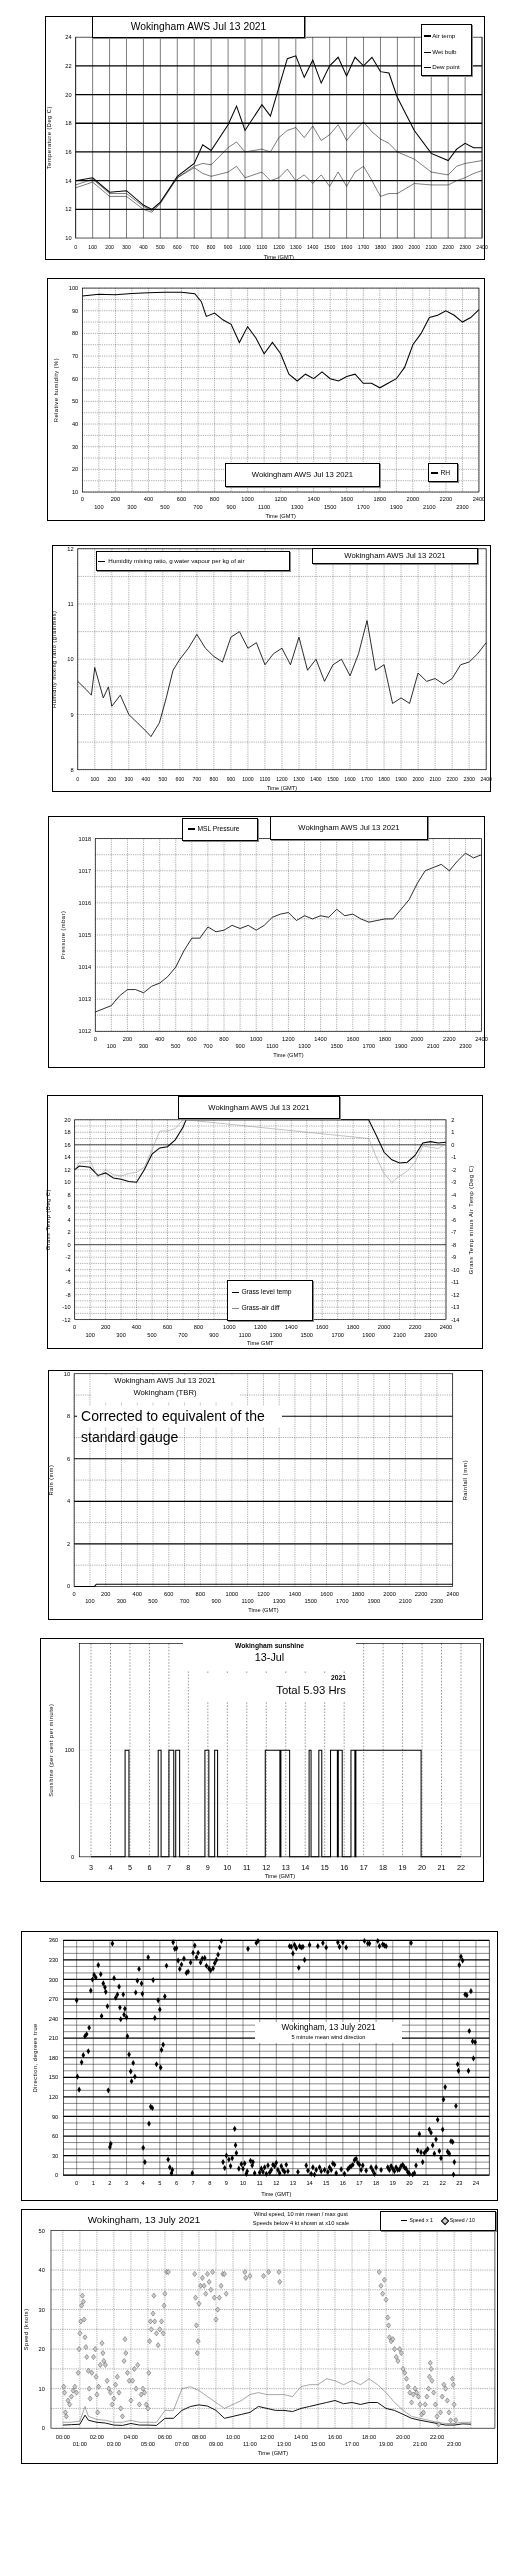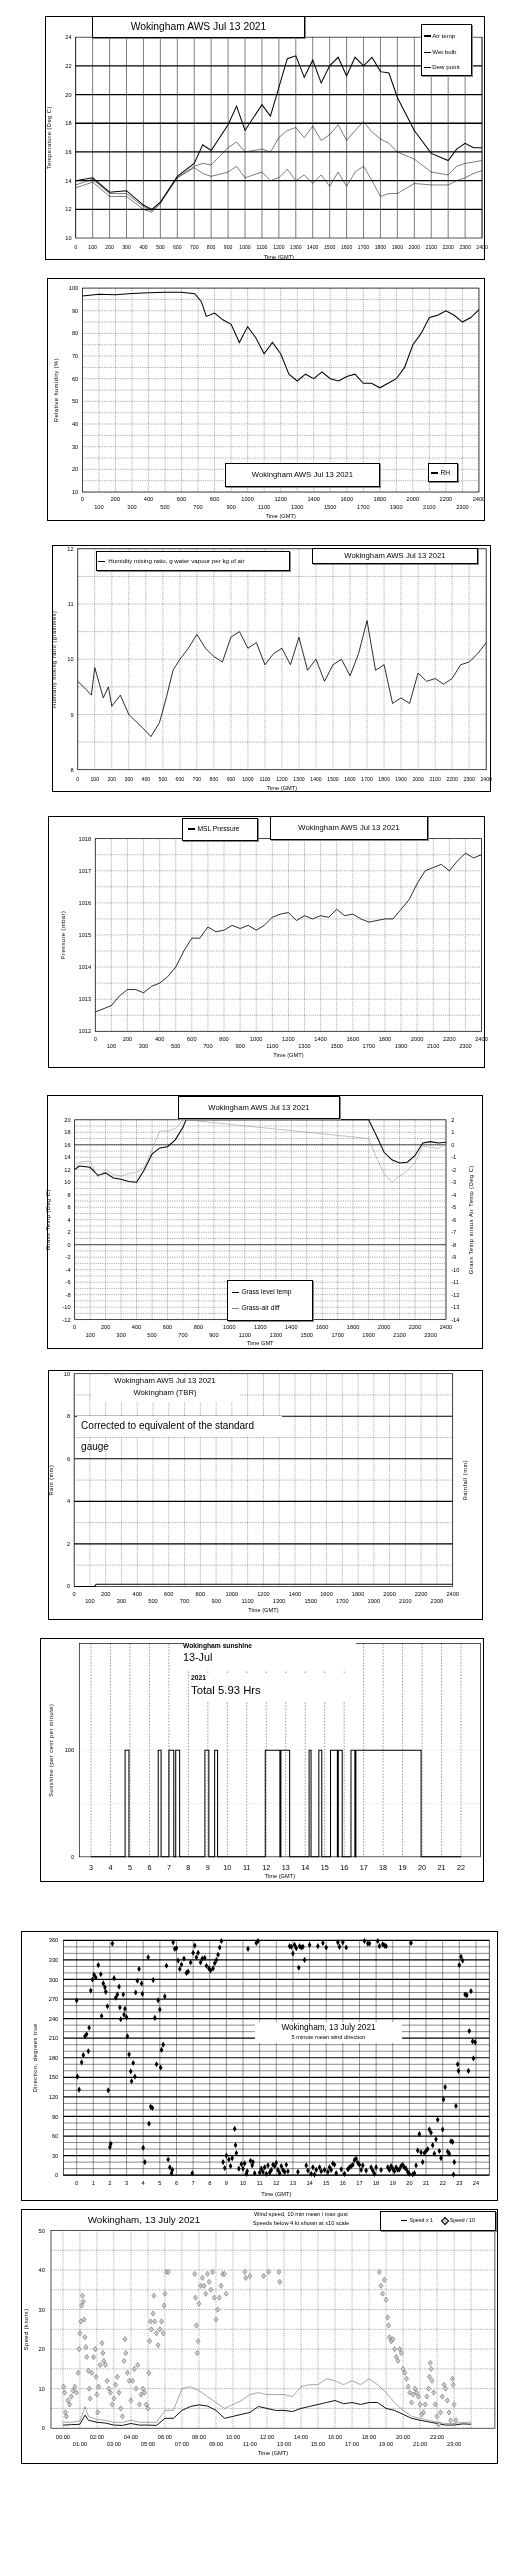--- a/index.html
+++ b/index.html
@@ -557,21 +557,21 @@
     <text x="848.375" y="3113" class="t tick" text-anchor="middle">2300</text>
     <text x="511.5" y="3130" class="t tick" text-anchor="middle">Time (GMT)</text>
     <text x="102" y="2873.5" class="t axl" text-anchor="middle" transform="rotate(-90 102 2873.5)">Rain (mm)</text>
     <text x="906" y="2873.5" class="t axl" text-anchor="middle" transform="rotate(-90 906 2873.5)">Rainfall (mm)</text>
     <polyline points="144.0,3080.0 183.8,3080.0 186.9,3075.9 879.0,3075.9" fill="none" stroke="#000" stroke-width="2"></polyline>
   </svg>
 <div style="position:absolute;left:91px;top:1375px;width:148px;height:27px;background:#fff;text-align:center;font-size:7.7px;line-height:12.4px;">
   <div>Wokingham AWS Jul 13 2021</div>
   <div>Wokingham (TBR)</div>
 </div>
-<div style="position:absolute;left:77px;top:1406px;width:201px;height:20.6px;background:#fff;font-size:10px;line-height:20.6px;padding-left:4.1px;margin-top:10px;">
+<div style="position:absolute;left:77px;top:1406px;width:201px;height:20.6px;background:#fff;font-size:14px;line-height:20.6px;padding-left:4.1px;">
   <span>Corrected to equivalent of the standard gauge</span>
 </div>
 
 <div class="panel" style="left:40px;top:1638px;width:444px;height:244px;"></div>
 <svg id="svg-sunshine" width="515" height="1906" style="top:0;" viewBox="0 0 1000 3700">
     <rect x="154" y="3191" width="779" height="414" fill="none" stroke="#000" stroke-width="1.3"></rect>
     <line x1="176.68932038834953" x2="176.68932038834953" y1="3191" y2="3605" stroke="#000" stroke-width="0.8" stroke-dasharray="3,3"></line>
     <text x="176.68932038834953" y="3630" class="t" font-size="14" text-anchor="middle">3</text>
     <line x1="214.50485436893203" x2="214.50485436893203" y1="3191" y2="3605" stroke="#000" stroke-width="0.8" stroke-dasharray="3,3"></line>
     <text x="214.50485436893203" y="3630" class="t" font-size="14" text-anchor="middle">4</text>
@@ -612,25 +612,25 @@
     <line x1="895.1844660194175" x2="895.1844660194175" y1="3191" y2="3605" stroke="#000" stroke-width="0.8" stroke-dasharray="3,3"></line>
     <text x="895.1844660194175" y="3630" class="t" font-size="14" text-anchor="middle">22</text>
     <line x1="154" x2="933" y1="3398" y2="3398" stroke="#aaa" stroke-width="0.8" stroke-dasharray="1,2"></line>
     <line x1="154" x2="933" y1="3501.5" y2="3501.5" stroke="#aaa" stroke-width="0.8" stroke-dasharray="1,2"></line>
     <text x="144" y="3609" class="t tick" text-anchor="end">0</text>
     <text x="144" y="3402" class="t tick" text-anchor="end">100</text>
     <polyline points="176.7,3605.0 242.9,3605.0 242.9,3398.0 250.4,3398.0 250.4,3605.0 250.4,3605.0 307.2,3605.0 307.2,3398.0 312.8,3398.0 312.8,3605.0 312.8,3605.0 328.0,3605.0 328.0,3398.0 337.4,3398.0 337.4,3605.0 337.4,3605.0 341.2,3605.0 341.2,3398.0 348.8,3398.0 348.8,3605.0 348.8,3605.0 397.9,3605.0 397.9,3398.0 405.5,3398.0 405.5,3605.0 405.5,3605.0 416.8,3605.0 416.8,3398.0 422.5,3398.0 422.5,3605.0 422.5,3605.0 515.1,3605.0 515.1,3398.0 543.5,3398.0 543.5,3605.0 543.5,3605.0 545.4,3605.0 545.4,3398.0 562.4,3398.0 562.4,3605.0 562.4,3605.0 600.2,3605.0 600.2,3398.0 604.0,3398.0 604.0,3605.0 604.0,3605.0 619.1,3605.0 619.1,3398.0 624.8,3398.0 624.8,3605.0 624.8,3605.0 641.8,3605.0 641.8,3398.0 655.1,3398.0 655.1,3605.0 655.1,3605.0 656.9,3605.0 656.9,3398.0 664.5,3398.0 664.5,3605.0 664.5,3605.0 681.5,3605.0 681.5,3398.0 689.1,3398.0 689.1,3605.0 689.1,3605.0 691.0,3605.0 691.0,3398.0 817.7,3398.0 817.7,3605.0 895.2,3605.0" fill="none" stroke="#000" stroke-width="2"></polyline>
     <text x="103" y="3398" class="t axl" text-anchor="middle" transform="rotate(-90 103 3398)">Sunshine (per cent per minute)</text>
     <text x="543.5" y="3647" class="t tick" text-anchor="middle">Time (GMT)</text>
   </svg>
-<div style="position:absolute;left:183px;top:1641px;width:173px;height:29px;background:#fff;">
+<div style="position:absolute;left:183px;top:1641px;width:173px;height:29px;background:#fff;text-align:center;">
   <div style="font-size:6.7px;font-weight:bold;line-height:9.3px;">Wokingham sunshine</div>
   <div style="font-size:10.8px;line-height:14.4px;">13-Jul</div>
 </div>
-<div style="position:absolute;left:191px;top:1673px;width:155px;height:29px;background:#fff;text-align:left;">
+<div style="position:absolute;left:191px;top:1673px;width:155px;height:29px;background:#fff;text-align:right;">
   <div style="font-size:6.7px;font-weight:bold;line-height:10.3px;">2021</div>
   <div style="font-size:11.3px;line-height:14.4px;">Total 5.93 Hrs</div>
 </div>
 
 <div class="panel" style="left:20.6px;top:1931px;width:477px;height:270px;"></div>
 <svg id="svg-wind_direction" width="515" height="2210" style="top:0;" viewBox="0 0 1000 4290">
     <rect x="123" y="3767" width="827" height="456" fill="none" stroke="#000" stroke-width="1.3"></rect>
     <line x1="148.84375" x2="148.84375" y1="3767" y2="4223" stroke="#000" stroke-width="0.8"></line>
     <text x="148.84375" y="4243" class="t tick" text-anchor="middle">0</text>
     <line x1="181.1484375" x2="181.1484375" y1="3767" y2="4223" stroke="#000" stroke-width="0.8"></line>

